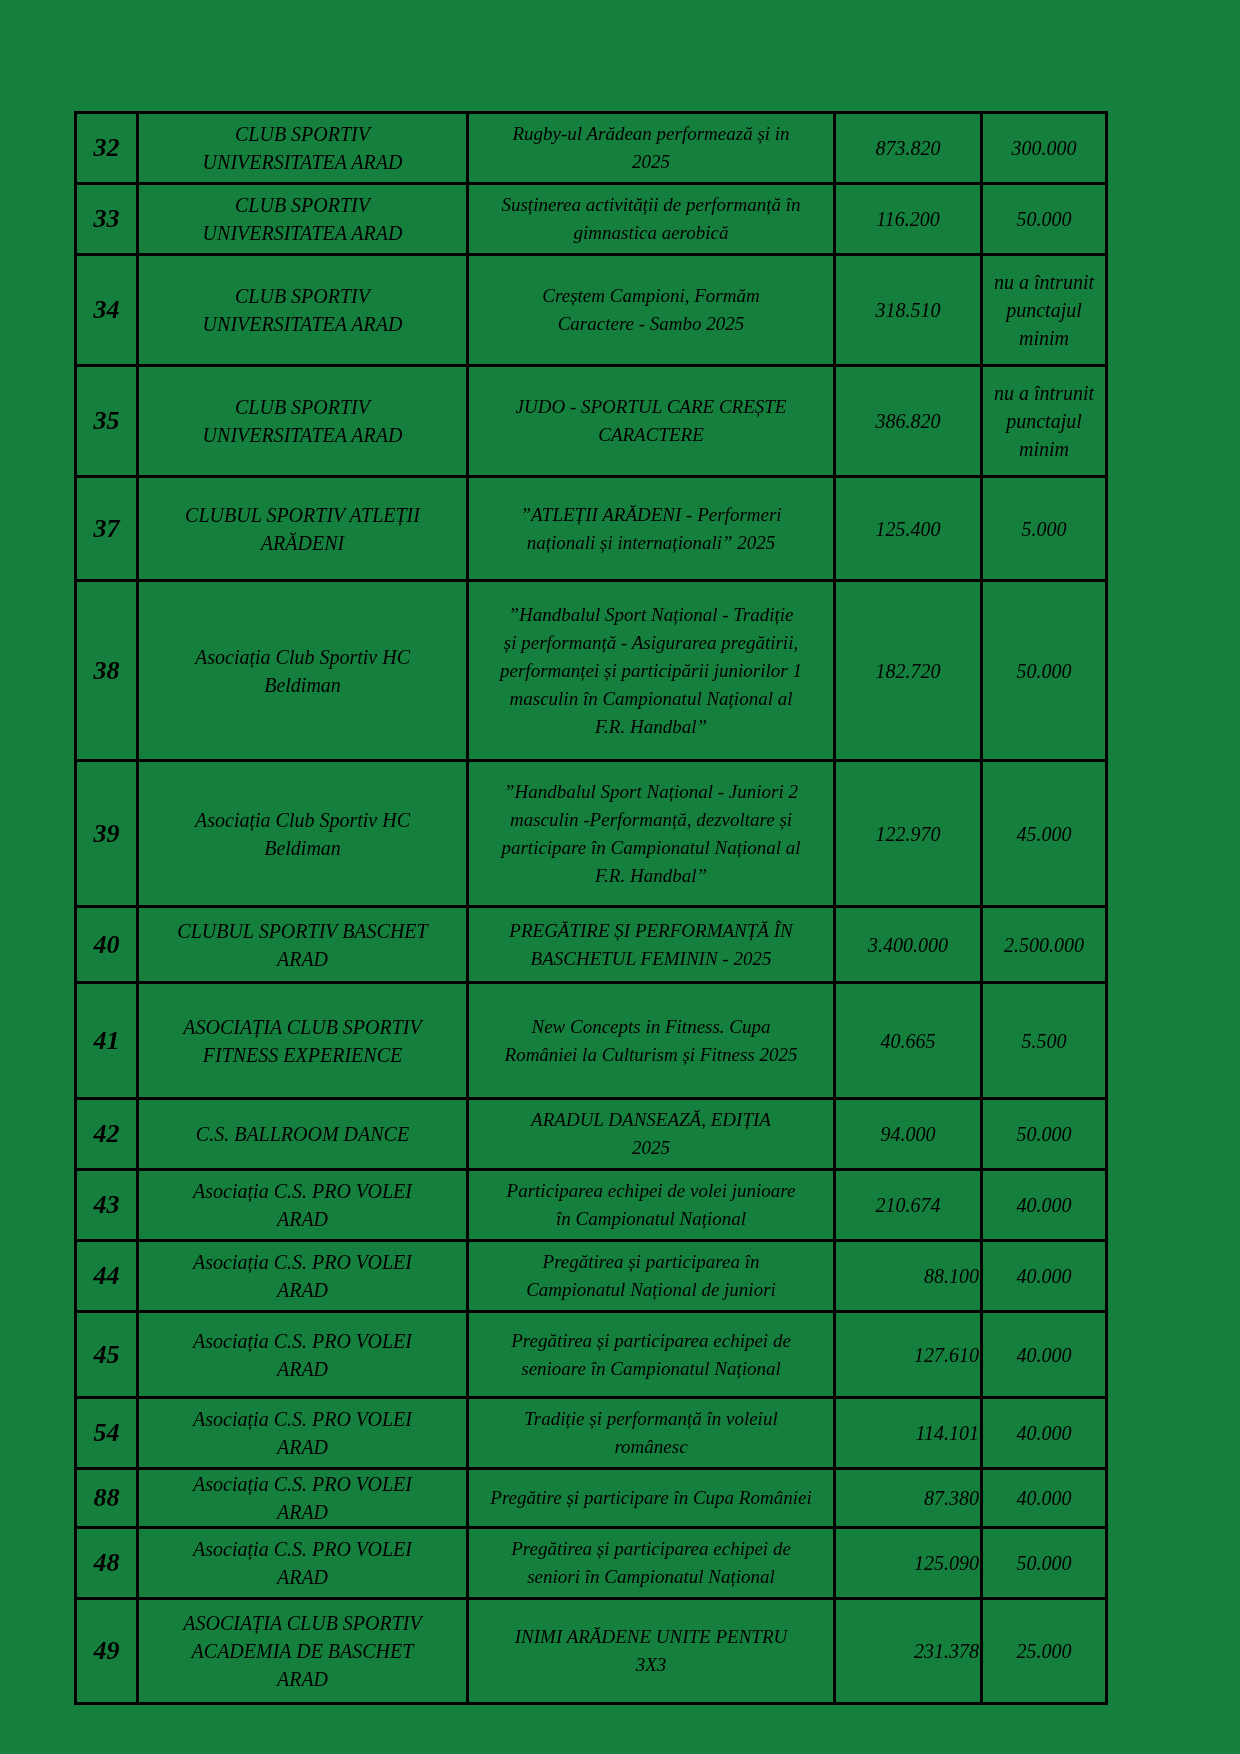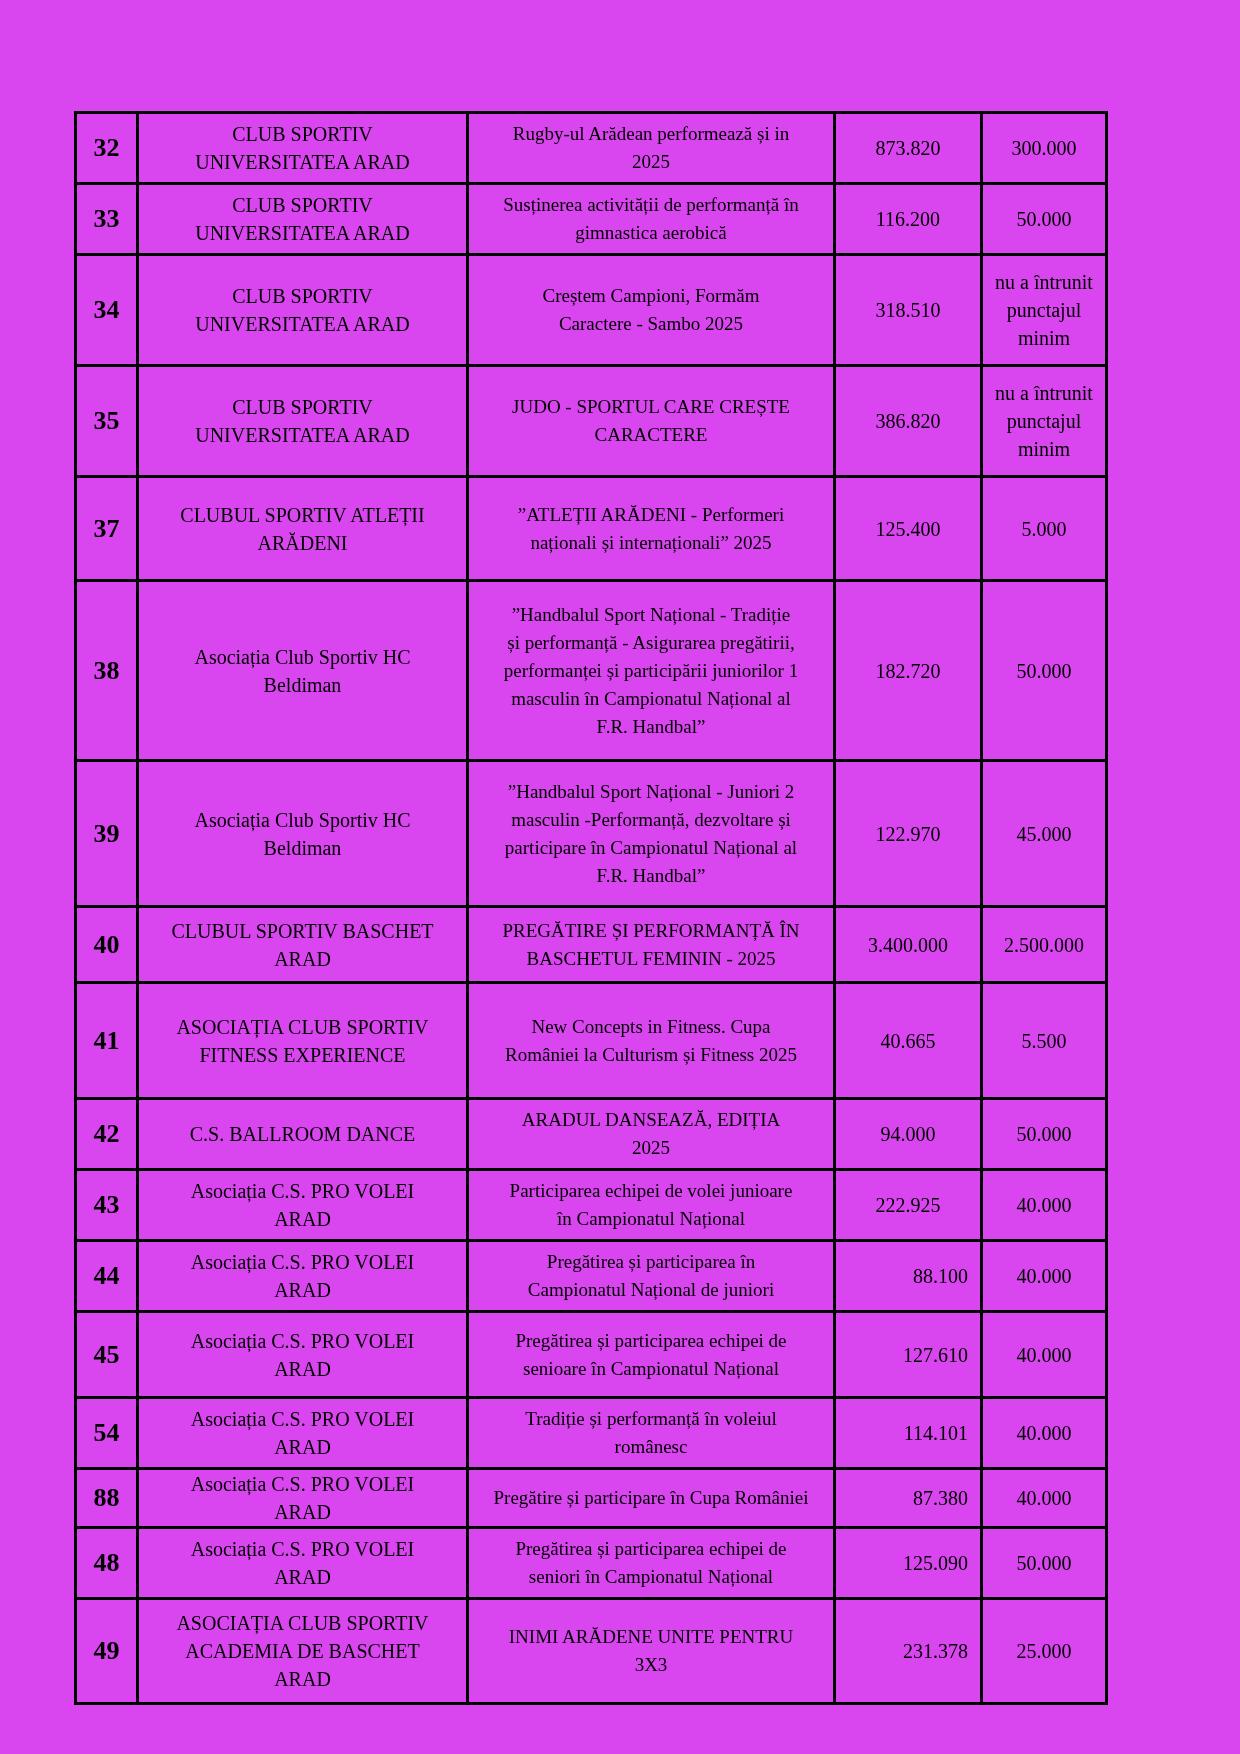--- a/index.html
+++ b/index.html
@@ -1,40 +1,40 @@
 <!DOCTYPE html>
 <html><head>
 <meta charset="utf-8">
 <style>
   html,body{margin:0;padding:0;}
   body{
     width:1240px;height:1754px;position:relative;background:#ffffff;
     font-family:"Liberation Serif", serif;color:#000;
   }
-  .page{position:absolute;inset:0;background:#d946ef;}
+  .page{position:absolute;inset:0;background:#15803d;font-style:italic;}
   table.fund{
     position:absolute;left:74px;top:111px;width:1031px;
     border-collapse:collapse;table-layout:fixed;
     border:3px solid #000;
   }
   td{
     border:3px solid #000;
     vertical-align:middle;
     text-align:center;
     white-space:pre-line;
     line-height:28px;
     font-size:20px;
     padding:0 2px;
     overflow:hidden;
   }
   td.c-no{font-size:26px;font-weight:bold;}
   td.c-club{font-size:20px;}
   td.c-proj{font-size:19px;padding:6px 1px;}
   td.c-req{font-size:20px;}
-  td.c-req.right{text-align:right;padding-right:12px;}
+  td.c-req.right{text-align:right;padding-right:1px;}
   td.c-grant{font-size:20px;padding:12px 1px;}
 </style>
 </head>
 <body>
 
 <div class="page">
   <table class="fund">
     <colgroup>
       <col style="width:62px">
       <col style="width:330px">
@@ -140,21 +140,21 @@
 2025</td>
         <td class="c-req">94.000</td>
         <td class="c-grant">50.000</td>
       </tr>
       <tr style="height:59px">
         <td class="c-no">43</td>
         <td class="c-club">Asociația C.S. PRO VOLEI
 ARAD</td>
         <td class="c-proj">Participarea echipei de volei junioare
 în Campionatul Național</td>
-        <td class="c-req">222.925</td>
+        <td class="c-req">210.674</td>
         <td class="c-grant">40.000</td>
       </tr>
       <tr style="height:62px">
         <td class="c-no">44</td>
         <td class="c-club">Asociația C.S. PRO VOLEI
 ARAD</td>
         <td class="c-proj">Pregătirea și participarea în
 Campionatul Național de juniori</td>
         <td class="c-req right">88.100</td>
         <td class="c-grant">40.000</td>

